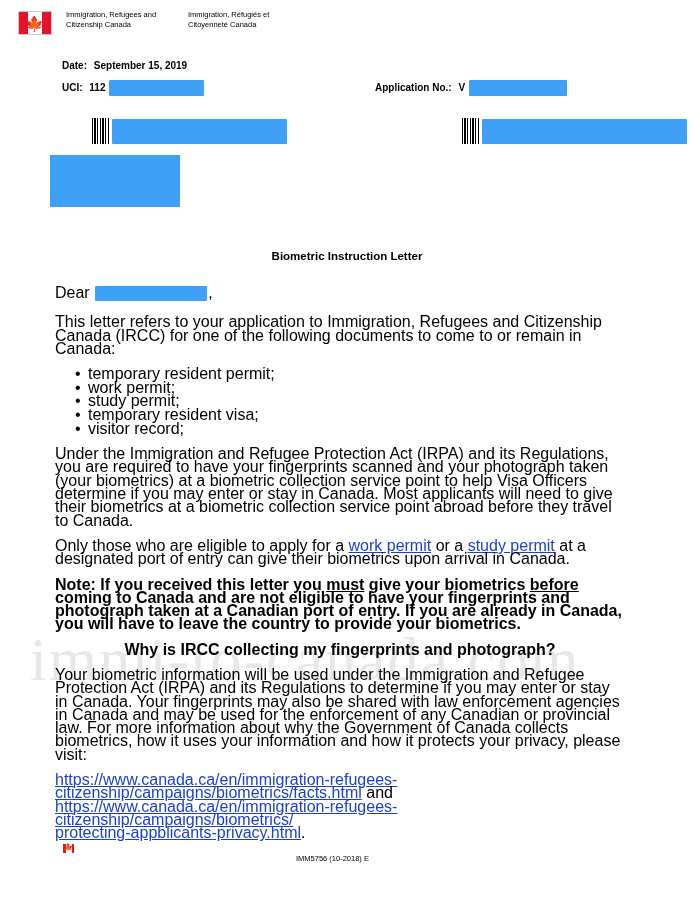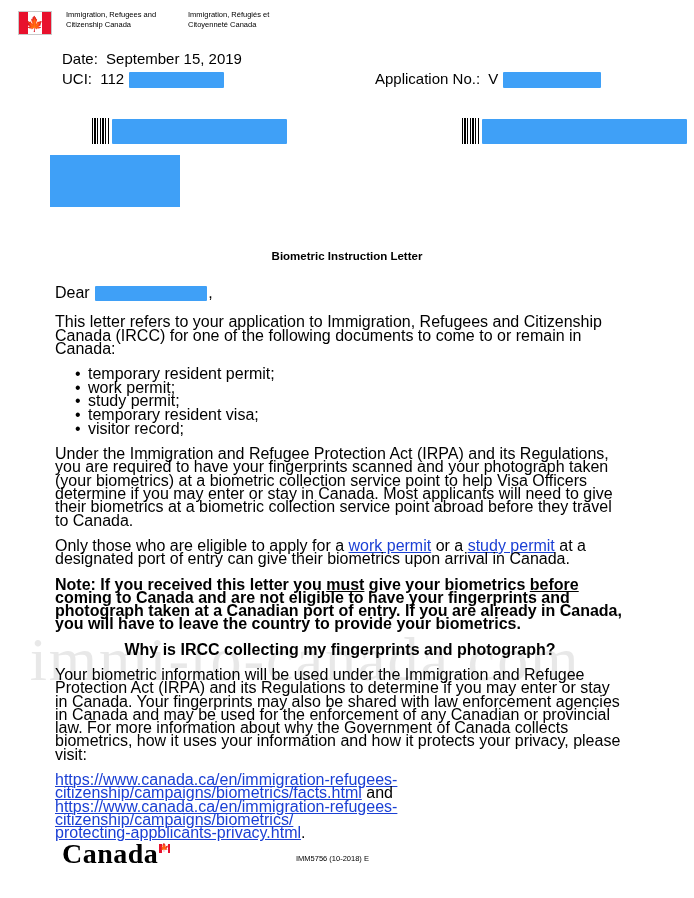--- a/index.html
+++ b/index.html
@@ -82,24 +82,25 @@
     line-height: 10px;
     color: #000;
     width: 108px;
   }
   .dept.fr { width: 110px; }
 
   
   .meta {
     position: absolute;
     left: 62px;
-    top: 50px;
+    top: 60px;
     width: 570px;
-    font-size: 15px;
-    z-index: 6;
+    font-size: 10px;
+    z-index: 6;
+    font-weight: bold;
   }
   .meta-row {
     position: relative;
     height: 20px;
   }
   .meta-label { display: inline-block; }
   .meta-value { display: inline-block; margin-left: 4px; }
   .redact {
     display: inline-block;
     background: #3fa0f7;
@@ -334,20 +335,20 @@
       <a class="link" href="#">https://www.canada.ca/en/immigration-refugees-citizenship/campaigns/biometrics/facts.html</a>
       <span>and</span><br>
       <a class="link" href="#">https://www.canada.ca/en/immigration-refugees-citizenship/campaigns/biometrics/</a><br>
       <a class="link" href="#">protecting-appblicants-privacy.html</a><span>.</span>
     </p>
 
   </div>
 
   <div class="footer">
     <div class="wordmark">
-      <span>Canada</span><span class="mini-flag">
+      <span class="mini-flag">
         <span class="mb l"></span><span class="mb r"></span><span class="ml">🍁</span>
       </span>
     </div>
     <div class="form-code">IMM5756 (10-2018) E</div>
   </div>
 
 </div>
 
 </body></html>

